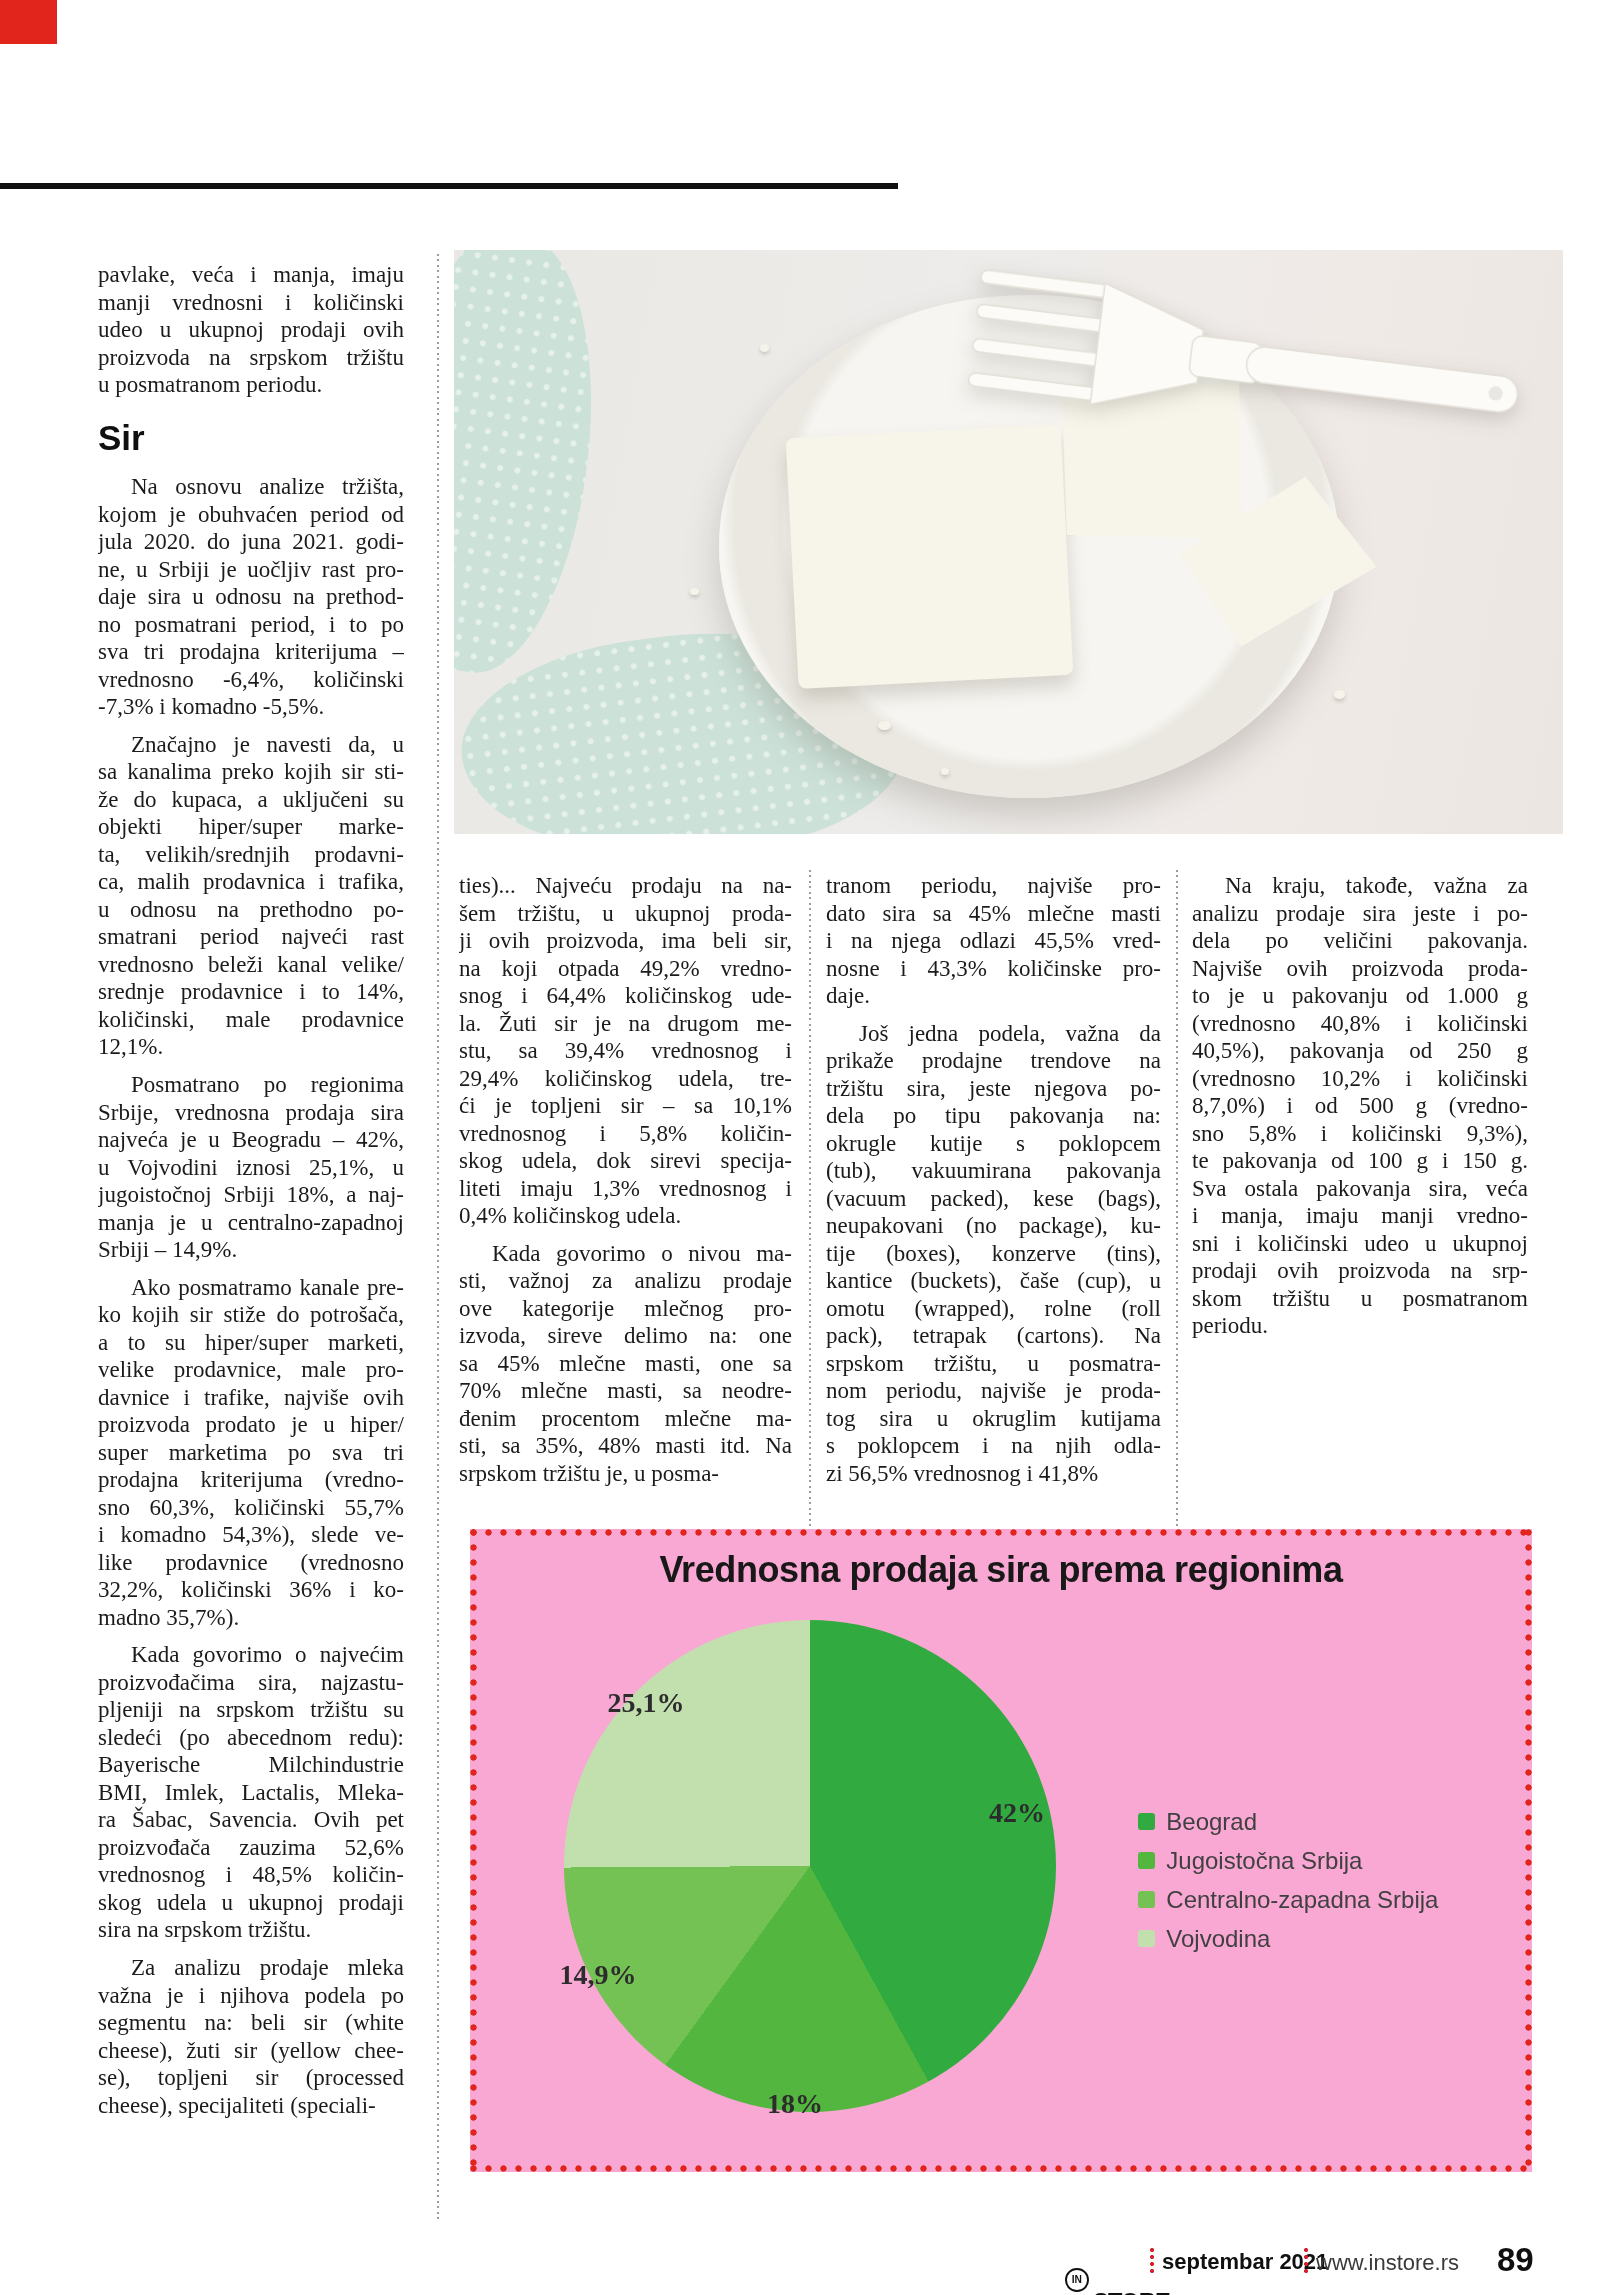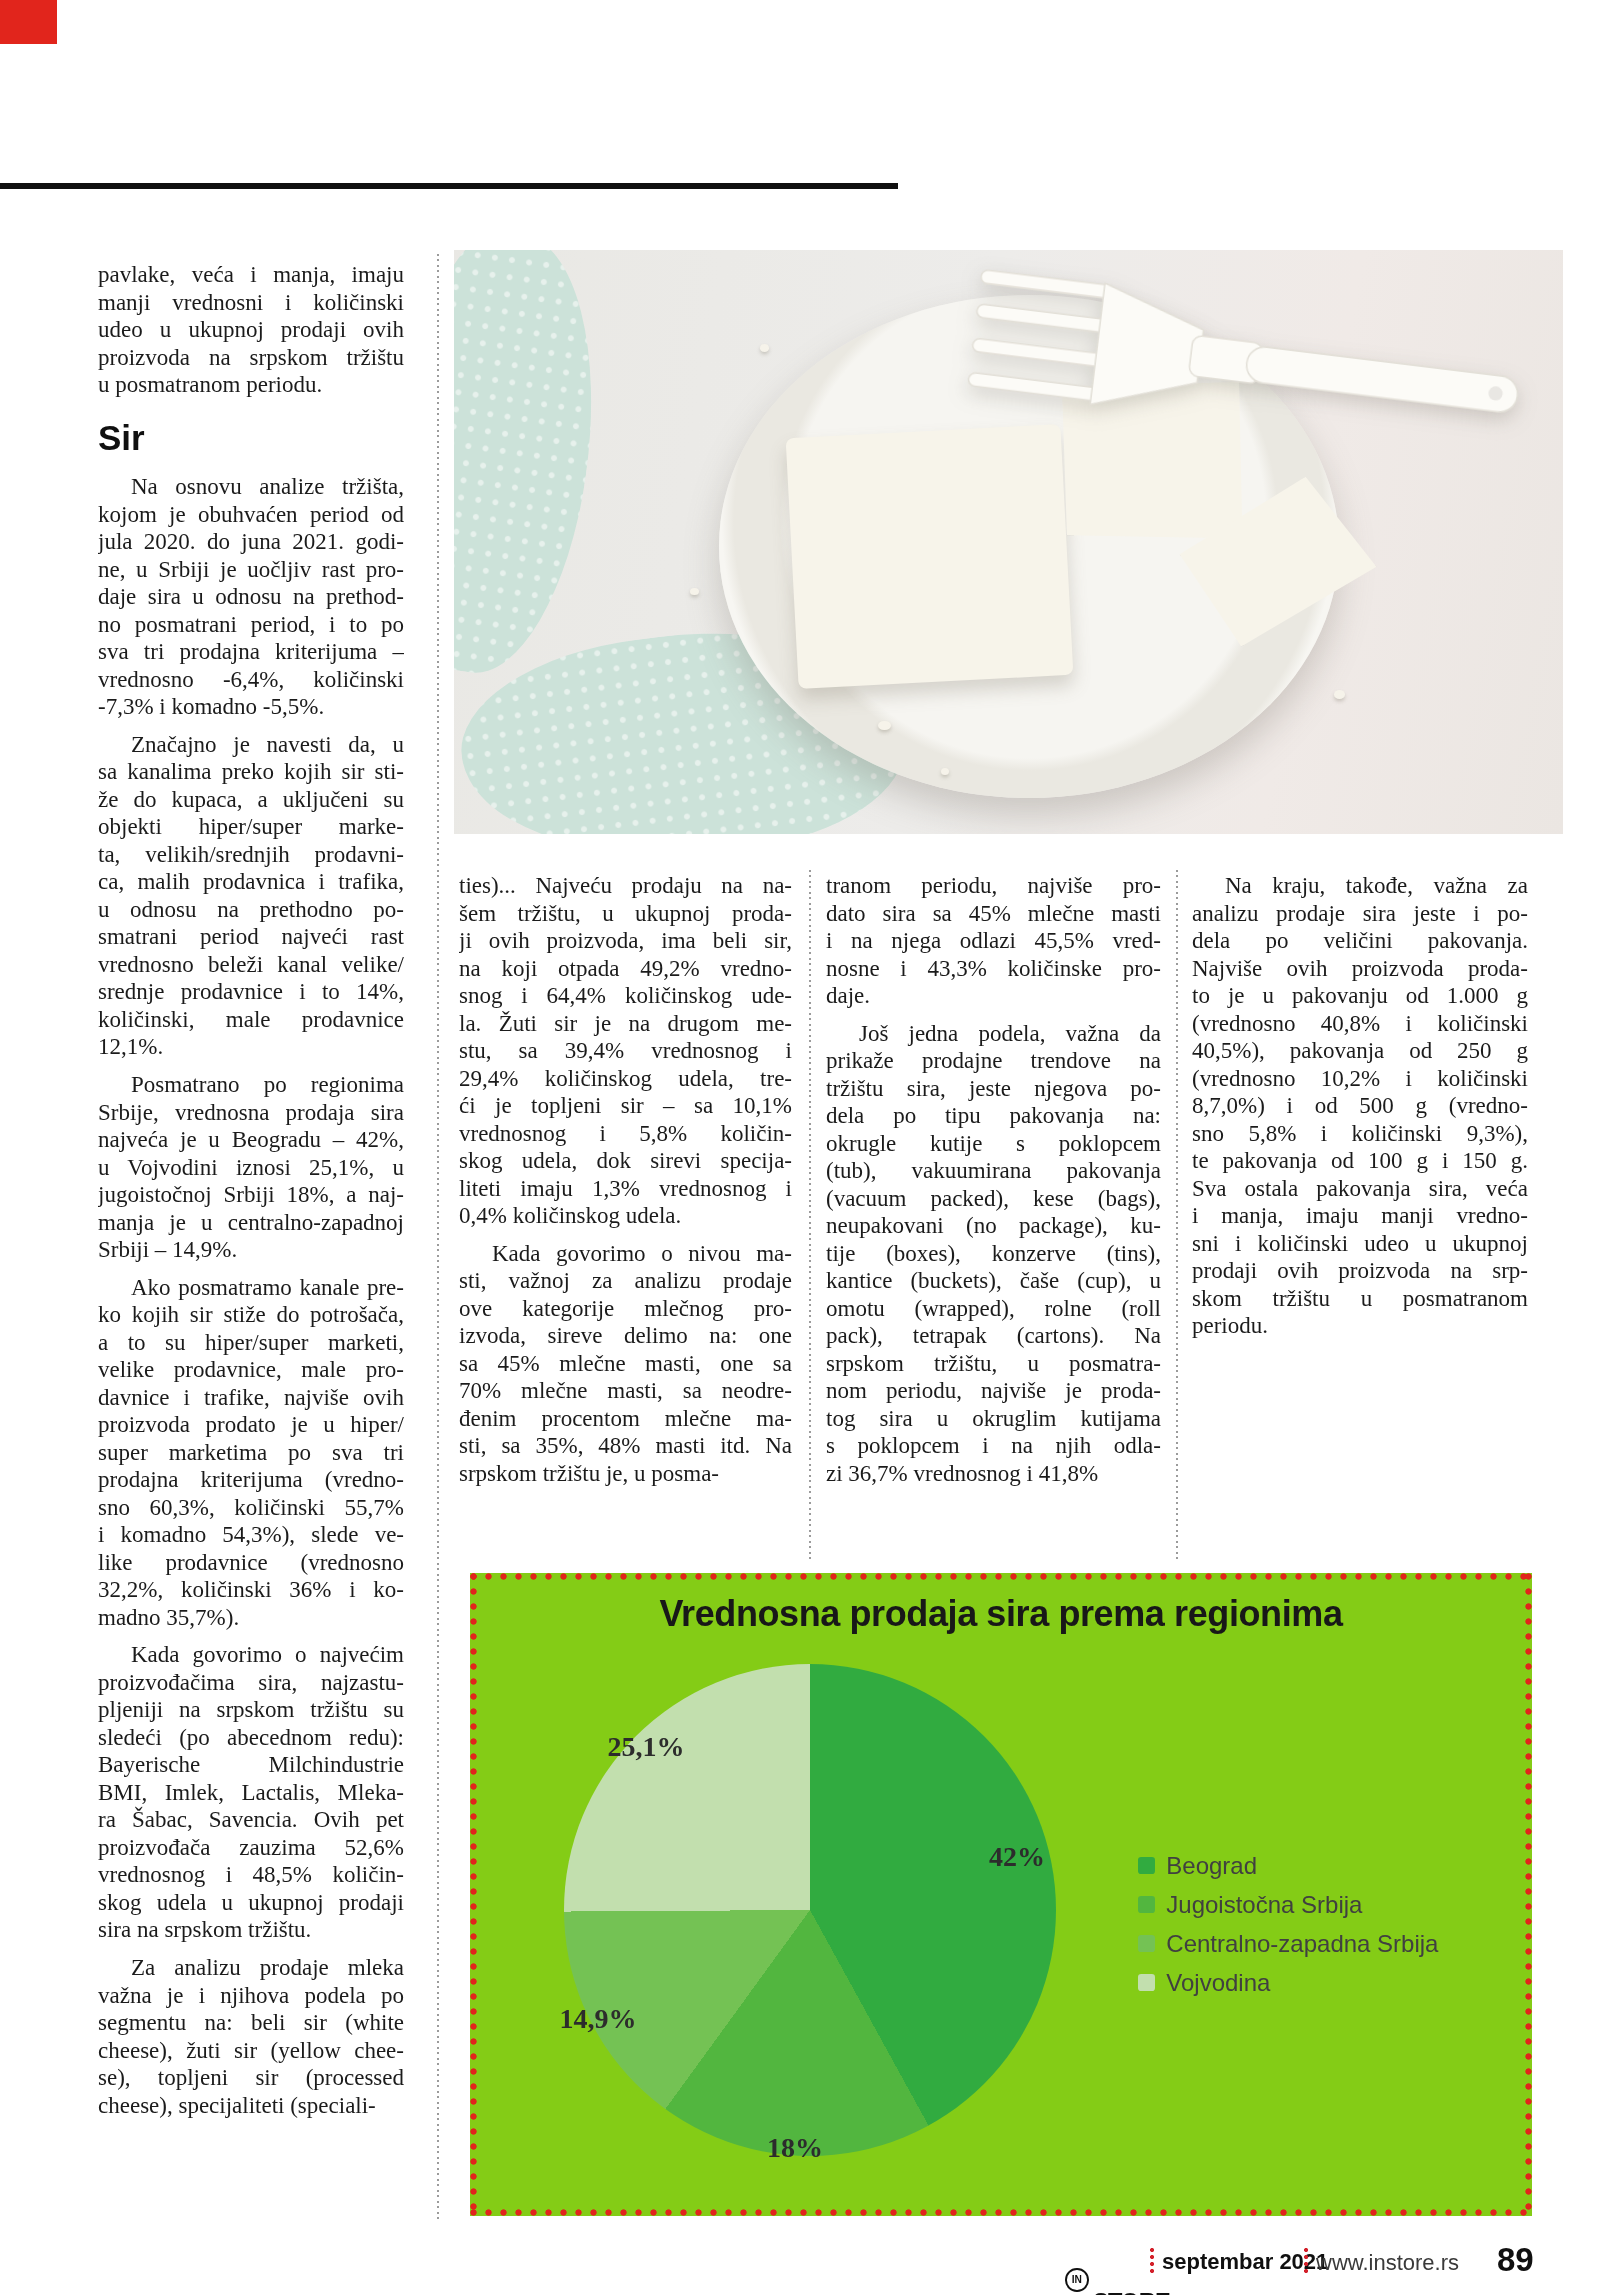--- a/index.html
+++ b/index.html
@@ -42,21 +42,21 @@
   #cheese-main { left:338px; top:181px; width:275px; height:251px; border-radius:7.9px; transform:rotate(-3deg); }
   #cheese-top { left:597px; top:118px; width:204px; height:181px; transform:rotate(10deg);
                 clip-path:polygon(0 20%, 85% 0, 100% 85%, 15% 100%); }
   #cheese-right { left:730px; top:236px; width:188px; height:149px; transform:rotate(-14deg);
                   clip-path:polygon(0 30%, 75% 0, 100% 70%, 20% 100%); }
   .crumb { background:#f6f3ea; border-radius:50%; box-shadow:0 2.4px 3.9px rgba(120,112,95,.3); }
   #fork { left:518px; top:11px; width:597px; height:141px; transform:rotate(7deg);
           transform-origin:left center; filter:drop-shadow(0 7.9px 9.4px rgba(100,95,85,.25)); }
 
   
-  #chart-box { left:470px; top:1573px; width:1062px; height:643px; background:#84cc16; }
+  #chart-box { left:470px; top:1529px; width:1062px; height:643px; background:#f9a8d4; }
   .dots-h { position:absolute; left:0; width:100%; height:7px; background-repeat:repeat-x;
     background-image:radial-gradient(circle at 3.5px 3.5px,#e1251c 2.8px,transparent 3.5px);
     background-size:15px 7px; }
   .dots-v { position:absolute; top:0; width:7px; height:100%; background-repeat:repeat-y;
     background-image:radial-gradient(circle at 3.5px 3.5px,#e1251c 2.8px,transparent 3.5px);
     background-size:7px 15px; }
   #chart-title { position:absolute; top:20.4px; left:0; width:100%; text-align:center;
     font-family:"Liberation Sans",sans-serif; font-weight:bold; font-size:36px;
     letter-spacing:-0.4px; color:#181818; }
   #pie { position:absolute; left:94px; top:91px; width:492px; height:492px; border-radius:50%; }
@@ -242,21 +242,21 @@
       <div class="line">(vacuum packed), kese (bags),</div>
       <div class="line">neupakovani (no package), ku-</div>
       <div class="line">tije (boxes), konzerve (tins),</div>
       <div class="line">kantice (buckets), čaše (cup), u</div>
       <div class="line">omotu (wrapped), rolne (roll</div>
       <div class="line">pack), tetrapak (cartons). Na</div>
       <div class="line">srpskom tržištu, u posmatra-</div>
       <div class="line">nom periodu, najviše je proda-</div>
       <div class="line">tog sira u okruglim kutijama</div>
       <div class="line">s poklopcem i na njih odla-</div>
-      <div class="line last">zi 36,7% vrednosnog i 41,8%</div>
+      <div class="line last">zi 56,5% vrednosnog i 41,8%</div>
     </div>
   </div>
 <div class="col" style="left:1192px;top:872px;width:336px;">
     <div class="para indent">
       <div class="line">Na kraju, takođe, važna za</div>
       <div class="line">analizu prodaje sira jeste i po-</div>
       <div class="line">dela po veličini pakovanja.</div>
       <div class="line">Najviše ovih proizvoda proda-</div>
       <div class="line">to je u pakovanju od 1.000 g</div>
       <div class="line">(vrednosno 40,8% i količinski</div>

